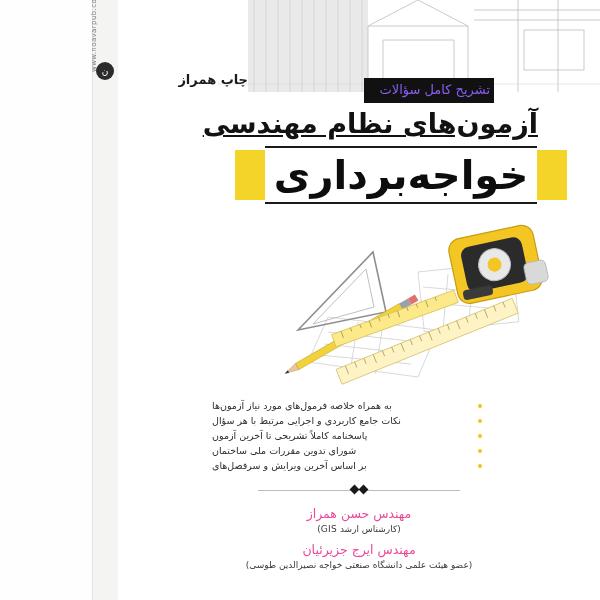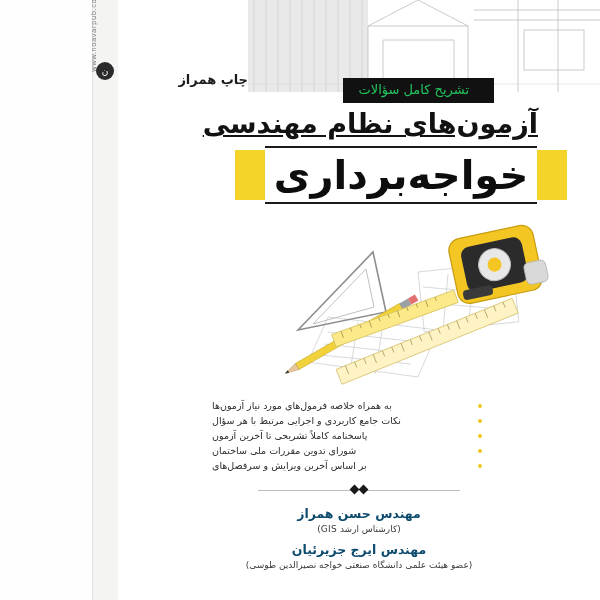--- a/index.html
+++ b/index.html
@@ -90,23 +90,23 @@
   }
   .kicker-wrap {
     position: absolute;
     right: 106px;
     top: 78px;
     direction: rtl;
   }
   .kicker {
     display: inline-block;
     background: #111111;
-    color: #22c55e;
+    color: #8b5cf6;
     font-size: 13px;
-    padding: 4px 25px 6px 16px;
+    padding: 4px 4px 6px 16px;
     letter-spacing: 1px;
     white-space: nowrap;
   }
   .title1 {
     position: absolute;
     right: 62px;
     top: 108px;
     font-size: 27px;
     font-weight: bold;
     color: #121212;
@@ -214,22 +214,22 @@
   .authors {
     position: absolute;
     left: 0;
     right: 0;
     top: 505px;
     text-align: center;
     direction: rtl;
   }
   .author-name {
     font-size: 12.5px;
-    font-weight: bold;
-    color: #0c4a6e;
+    font-weight: normal;
+    color: #ec4899;
     line-height: 17px;
   }
   .author-sub {
     font-size: 9px;
     color: #3a3a3a;
     line-height: 15px;
     letter-spacing: .3px;
   }
   .gap { height: 4px; }
 </style>

